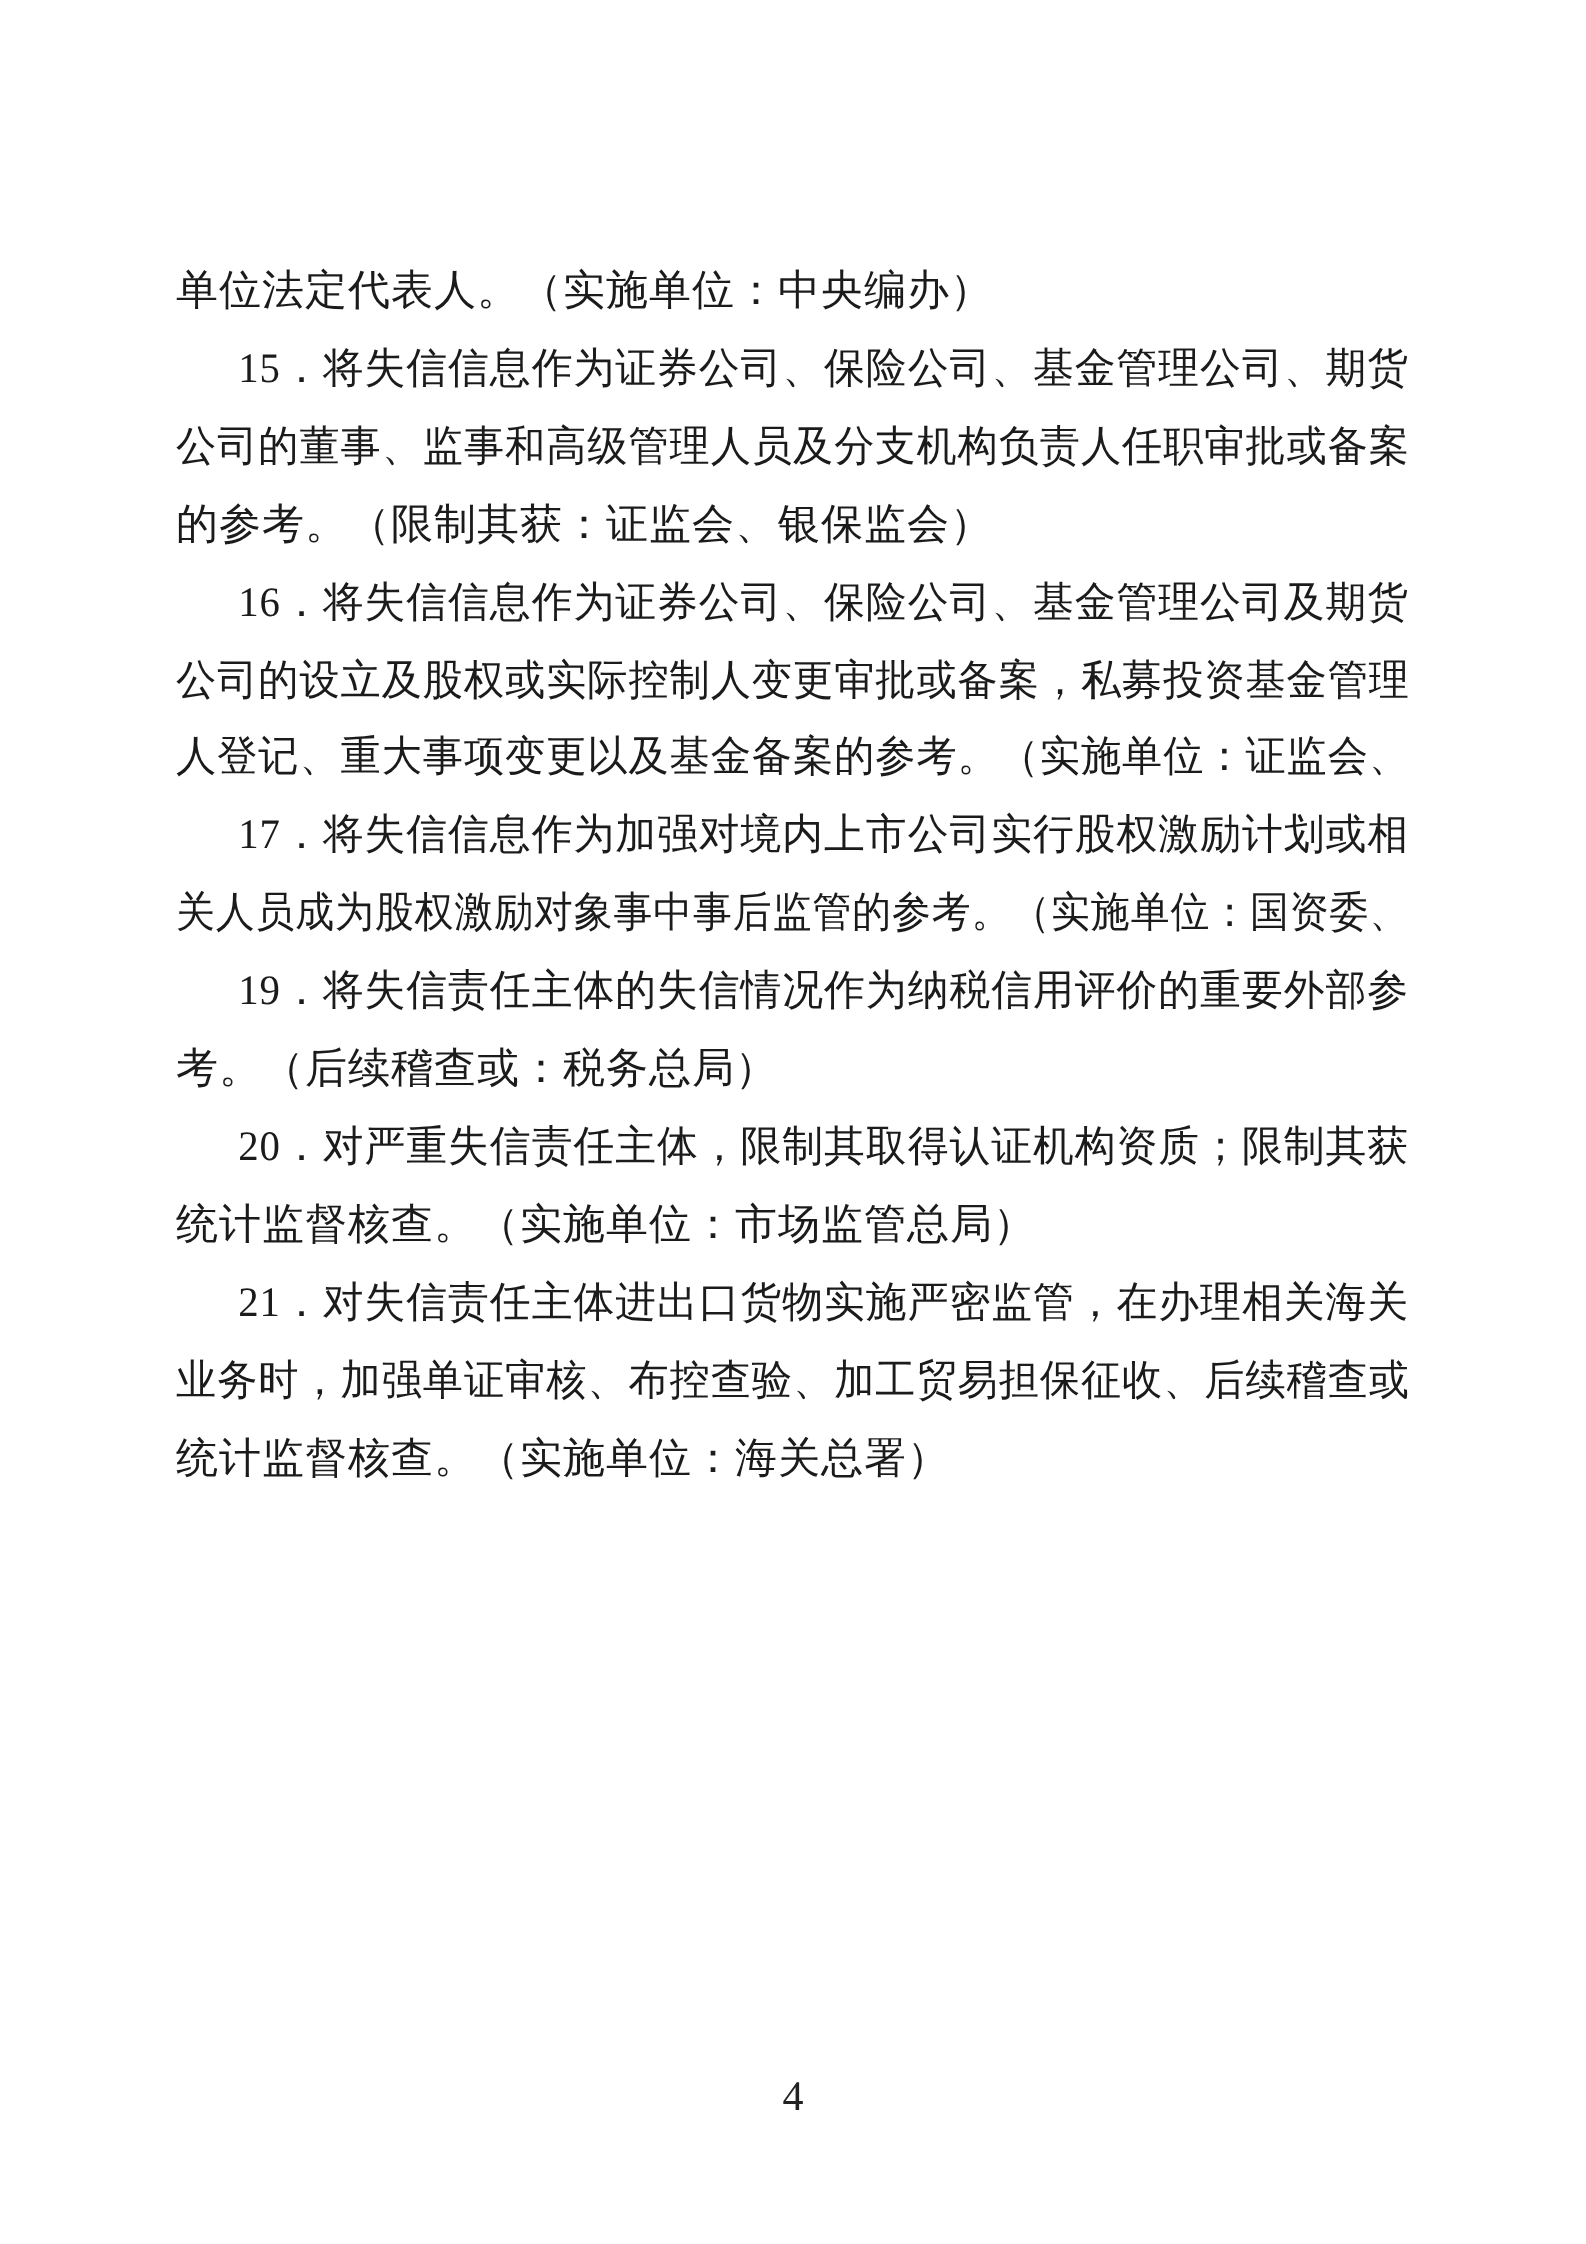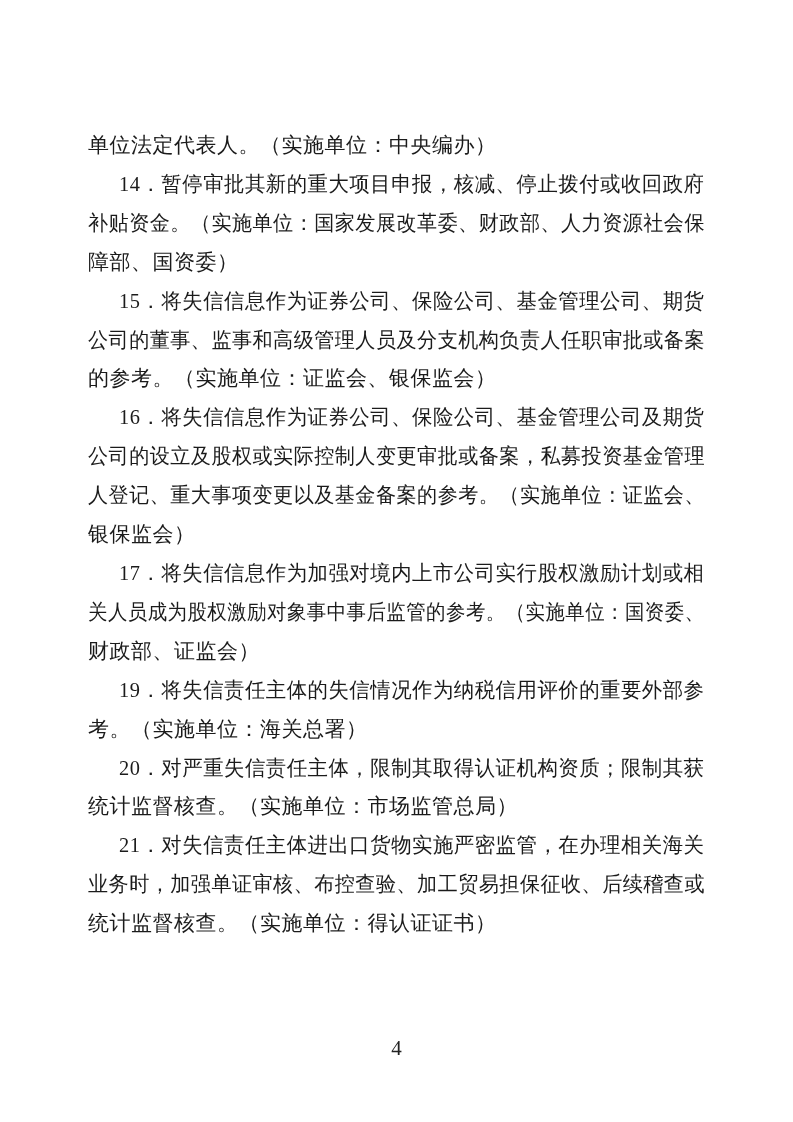--- a/index.html
+++ b/index.html
@@ -57,50 +57,43 @@
 </style>
 </head>
 <body>
 
 <div class="page">
   <div class="doc-body">
       <div class="para">
         <div class="line last">单位法定代表人。（实施单位：中央编办）</div>
       </div>
       <div class="para">
-        <div class="line fill indent" style="transform-origin: 0px 50%; transform: scaleX(0.971654);">14．暂停审批其新的重大项目申报，核减、停止拨付或收回政府</div>
-        <div class="line fill" style="transform-origin: 0px 50%; transform: scaleX(0.956589);">补贴资金。（实施单位：国家发展改革委、财政部、人力资源社会保</div>
-        <div class="line last">障部、国资委）</div>
-      </div>
-      <div class="para">
         <div class="line fill indent" style="transform-origin: 0px 50%; transform: scaleX(0.971654);">15．将失信信息作为证券公司、保险公司、基金管理公司、期货</div>
         <div class="line fill" style="transform-origin: 0px 50%; transform: scaleX(0.956589);">公司的董事、监事和高级管理人员及分支机构负责人任职审批或备案</div>
-        <div class="line last">的参考。（实施单位：证监会、银保监会）</div>
+        <div class="line last">的参考。（限制其获：证监会、银保监会）</div>
       </div>
       <div class="para">
         <div class="line fill indent" style="transform-origin: 0px 50%; transform: scaleX(0.971654);">16．将失信信息作为证券公司、保险公司、基金管理公司及期货</div>
         <div class="line fill" style="transform-origin: 0px 50%; transform: scaleX(0.956589);">公司的设立及股权或实际控制人变更审批或备案，私募投资基金管理</div>
         <div class="line fill" style="transform-origin: 0px 50%; transform: scaleX(0.956589);">人登记、重大事项变更以及基金备案的参考。（实施单位：证监会、</div>
-        <div class="line last">银保监会）</div>
       </div>
       <div class="para">
         <div class="line fill indent" style="transform-origin: 0px 50%; transform: scaleX(0.971654);">17．将失信信息作为加强对境内上市公司实行股权激励计划或相</div>
         <div class="line fill" style="transform-origin: 0px 50%; transform: scaleX(0.925037);">关人员成为股权激励对象事中事后监管的参考。（实施单位：国资委、</div>
-        <div class="line last">财政部、证监会）</div>
       </div>
       <div class="para">
         <div class="line fill indent" style="transform-origin: 0px 50%; transform: scaleX(0.971654);">19．将失信责任主体的失信情况作为纳税信用评价的重要外部参</div>
-        <div class="line last">考。（实施单位：海关总署）</div>
+        <div class="line last">考。（后续稽查或：税务总局）</div>
       </div>
       <div class="para">
         <div class="line fill indent" style="transform-origin: 0px 50%; transform: scaleX(0.971654);">20．对严重失信责任主体，限制其取得认证机构资质；限制其获</div>
         <div class="line last">统计监督核查。（实施单位：市场监管总局）</div>
       </div>
       <div class="para">
         <div class="line fill indent" style="transform-origin: 0px 50%; transform: scaleX(0.971654);">21．对失信责任主体进出口货物实施严密监管，在办理相关海关</div>
         <div class="line fill" style="transform-origin: 0px 50%; transform: scaleX(0.956589);">业务时，加强单证审核、布控查验、加工贸易担保征收、后续稽查或</div>
-        <div class="line last">统计监督核查。（实施单位：得认证证书）</div>
+        <div class="line last">统计监督核查。（实施单位：海关总署）</div>
       </div>
     </div>
   <div class="page-footer">
     <span>4</span>
   </div>
 </div>
 
 </body></html>

